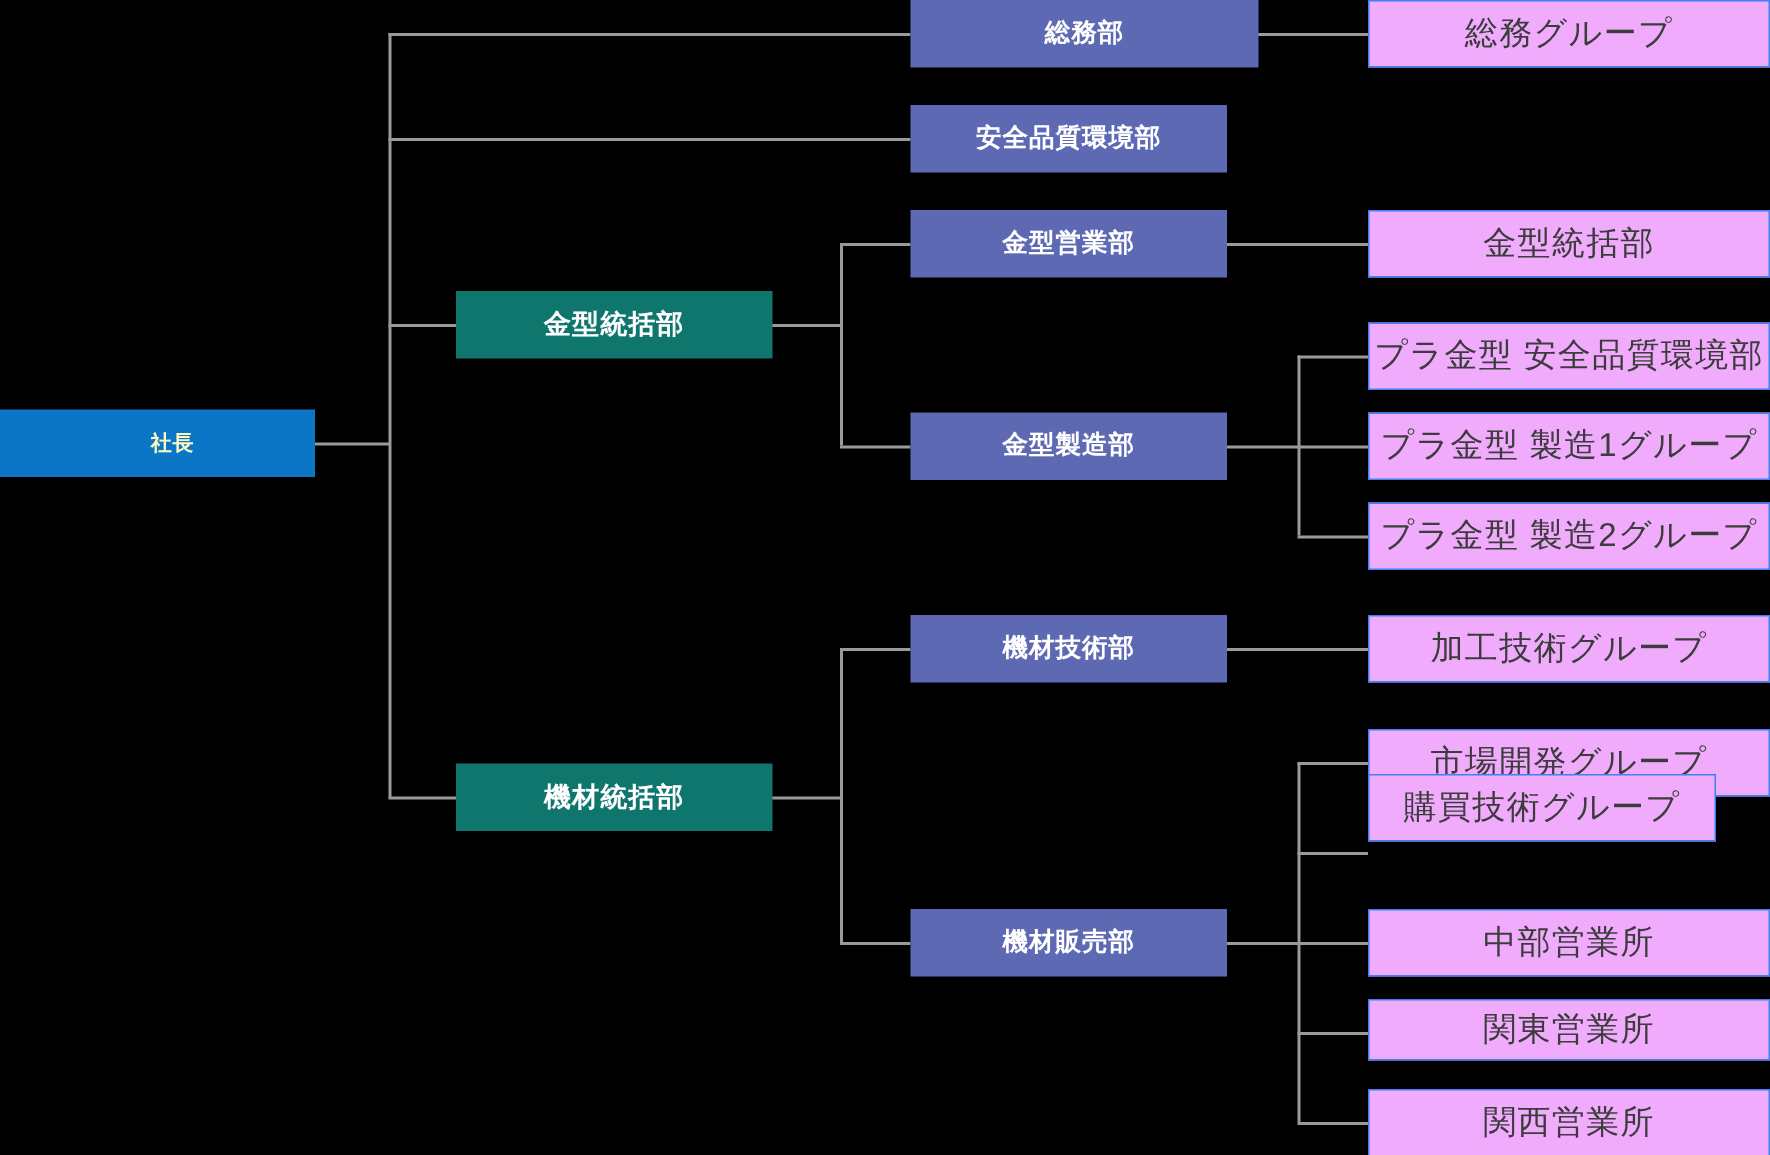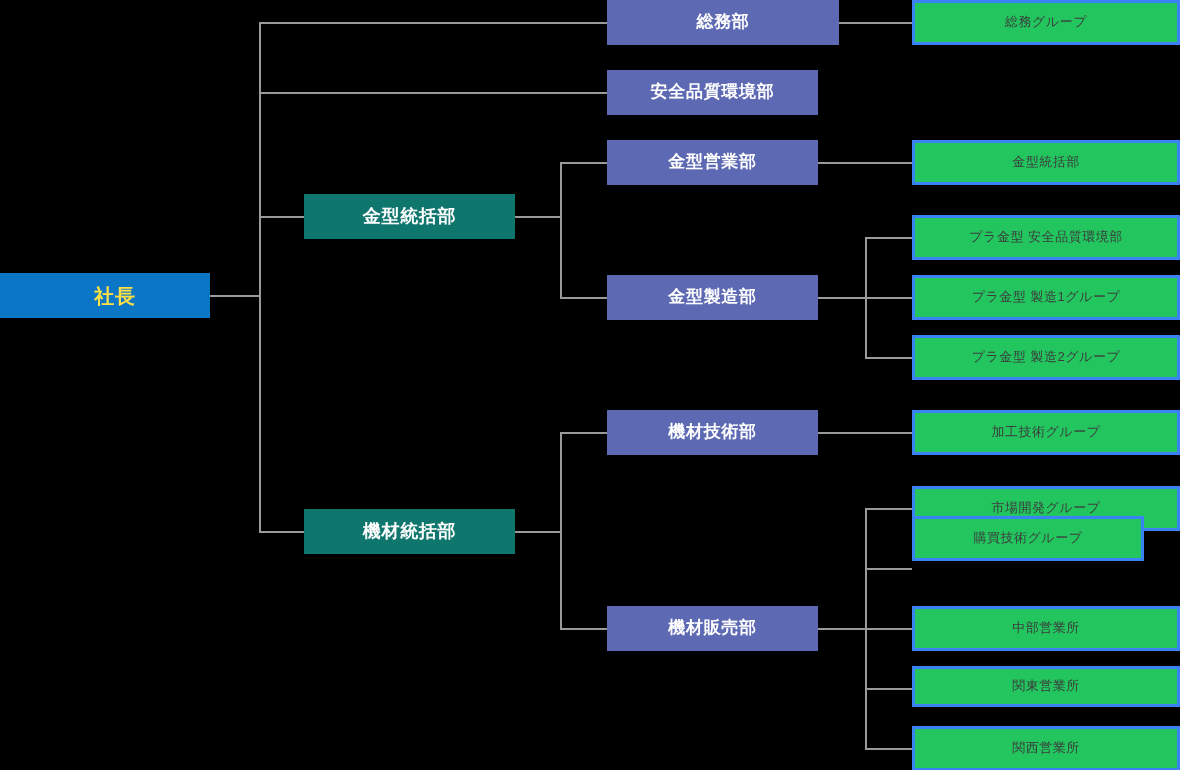--- a/index.html
+++ b/index.html
@@ -34,42 +34,42 @@
     justify-content: center;
     text-align: center;
     line-height: 1.1;
     letter-spacing: 0.04em;
     white-space: nowrap;
     z-index: 3;
   }
 
   .node.lv-president {
     background: #0b76c6;
-    color: #fde047;
-    font-size: 20px;
+    color: #fef9c3;
+    font-size: 14px;
     font-weight: 700;
     padding-left: 20px;
   }
   .node.lv-division {
     background: #0f766e;
     color: #ffffff;
     font-size: 18px;
     font-weight: 700;
   }
   .node.lv-department {
     background: #5d69b3;
     color: #ffffff;
     font-size: 17px;
     font-weight: 700;
   }
   .node.lv-group {
-    background: #22c55e;
-    border: 3px solid #3b82f6;
+    background: #f0abfc;
+    border: 1px solid #3b82f6;
     color: #3c3c3c;
-    font-size: 13px;
+    font-size: 22px;
     font-weight: 400;
   }
 </style>
 </head>
 <body>
 
 <div id="chart">
 
   <div class="line h" style="left:210px; top:295px; width:50px;"></div>
 

